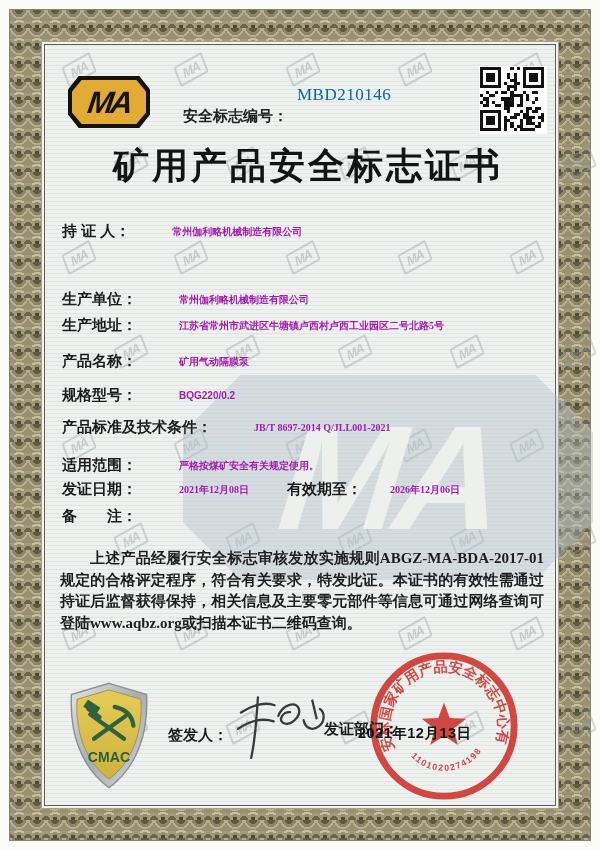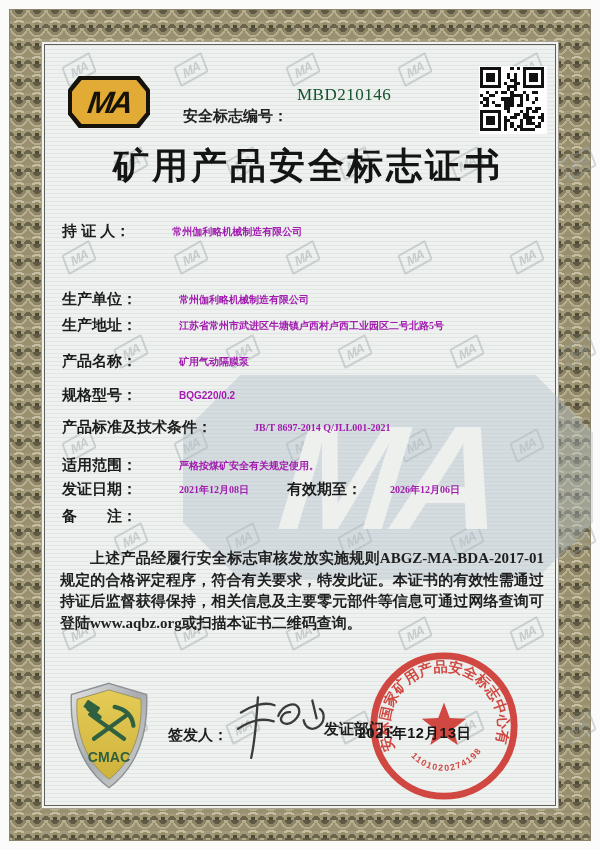--- a/index.html
+++ b/index.html
@@ -40,21 +40,21 @@
   
   .ma-badge{position:absolute;left:68px;top:76px;width:82px;height:52px;background:#15120c;
             clip-path:polygon(13% 0,87% 0,100% 26%,100% 74%,87% 100%,13% 100%,0 74%,0 26%);
             display:flex;align-items:center;justify-content:center;}
   .ma-badge .in{width:74px;height:44px;background:#e2ab35;
             clip-path:polygon(13% 0,87% 0,100% 26%,100% 74%,87% 100%,13% 100%,0 74%,0 26%);
             display:flex;align-items:center;justify-content:center;}
   .ma-badge .in span{font-weight:900;font-style:italic;font-size:31px;letter-spacing:-3px;
             color:#17130b;transform:skewX(-8deg);line-height:1;}
   .certno-label{position:absolute;left:183px;top:87px;font-size:15px;font-weight:700;color:#222;margin-top:20px;}
-  .certno-value{position:absolute;left:297px;top:85px;font-size:17px;color:#14532d;
+  .certno-value{position:absolute;left:297px;top:85px;font-size:17px;color:#0369a1;
                 font-family:"Liberation Serif",serif;letter-spacing:.5px;}
   .qr{position:absolute;left:479px;top:66px;width:66px;height:66px;background:#fdfdfd;padding:1px;}
 
   .title{position:absolute;left:0;top:142px;width:100%;text-align:center;
          font-family:"Liberation Serif",serif;font-weight:900;font-size:36px;color:#141414;
          letter-spacing:3px;padding-left:8px;}
 
   
   .frow{position:absolute;left:62px;display:flex;}
   .flabel{font-size:15px;font-weight:700;color:#1c1c1c;white-space:nowrap;flex:none;}

